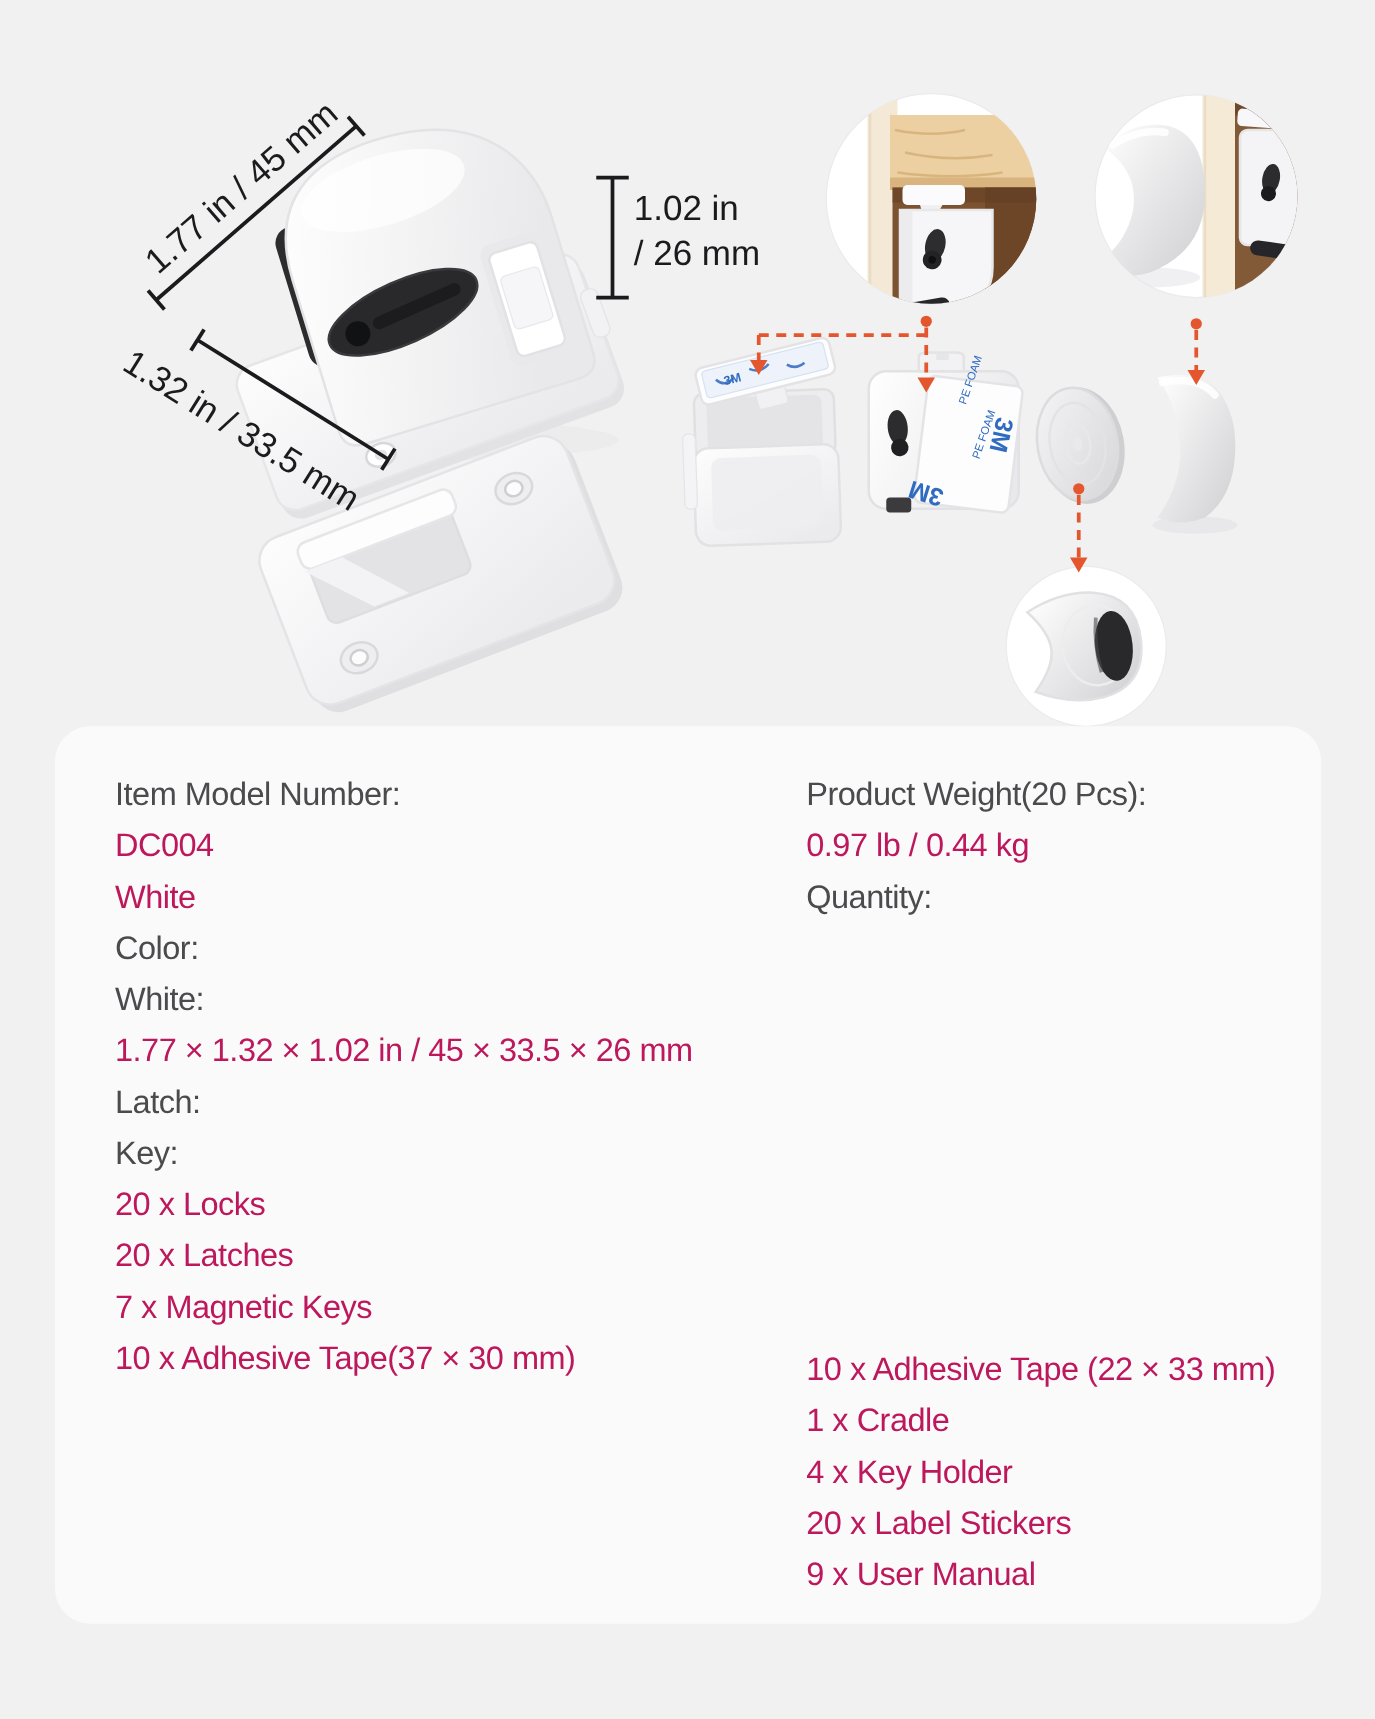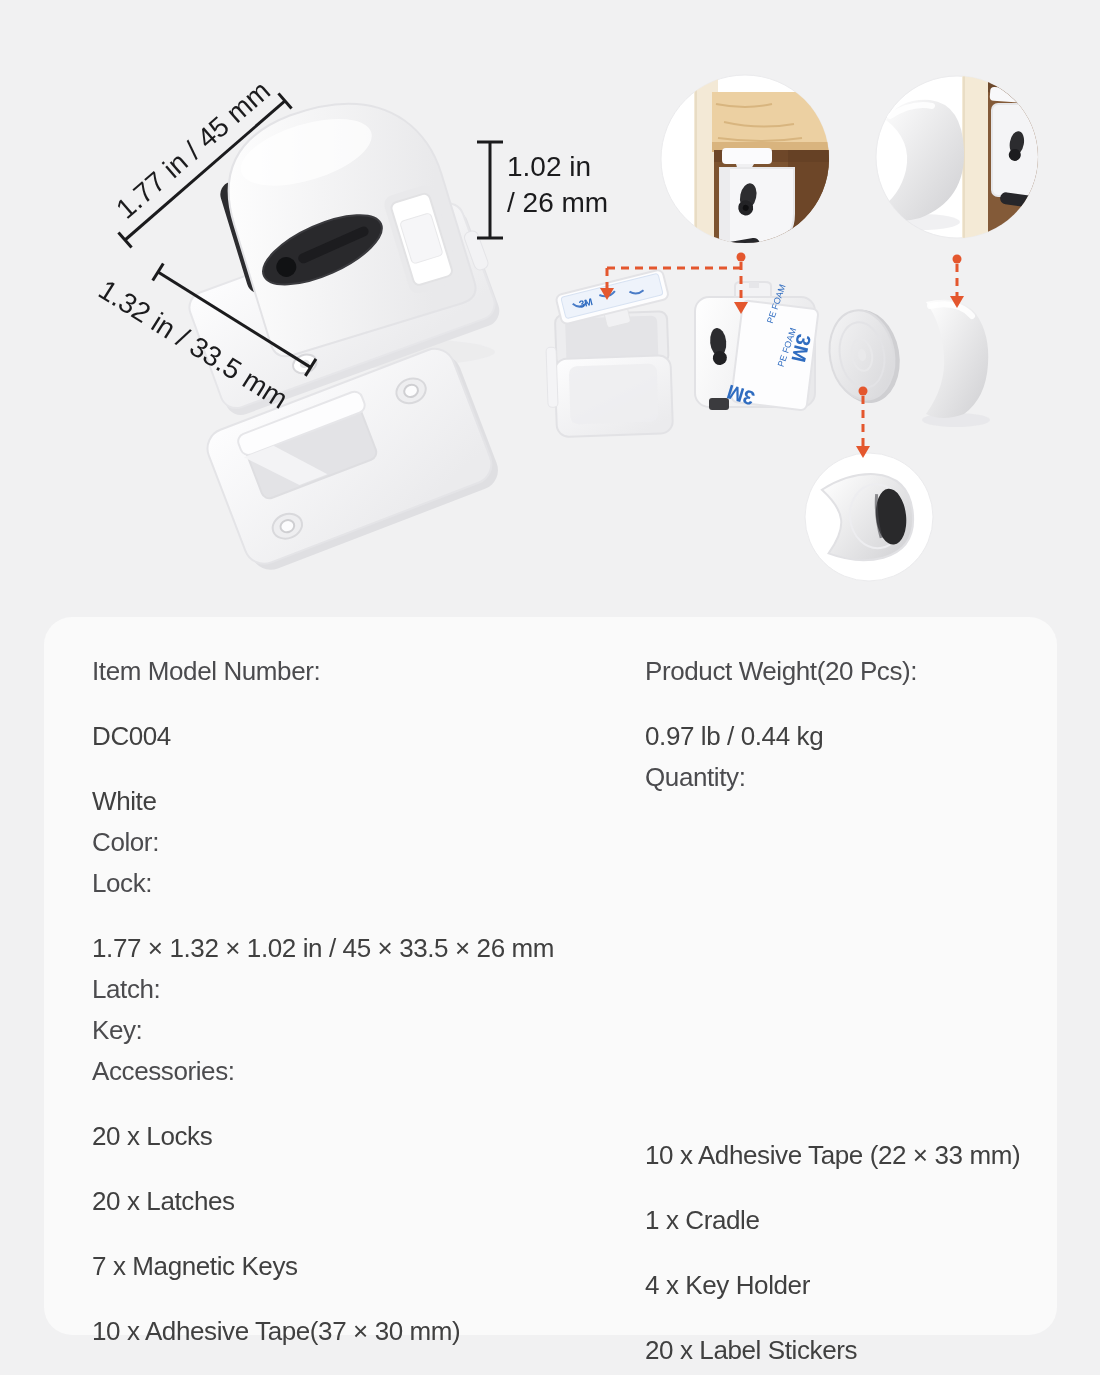--- a/index.html
+++ b/index.html
@@ -3,29 +3,29 @@
 <meta charset="utf-8">
 <style>
   html,body{margin:0;padding:0;}
   body{
     width:1100px;height:1375px;position:relative;overflow:hidden;
     background:#f1f1f2;
     font-family:"Liberation Sans", sans-serif;
   }
   .stage{position:absolute;left:0;top:0;width:1100px;height:595px;}
   .panel{
-    position:absolute;left:44px;top:617px;width:1013px;height:718px;
+    position:absolute;left:44px;top:581px;width:1013px;height:718px;
     background:#fafafa;border-radius:28px;
   }
   .col-left{position:absolute;left:48px;top:34px;}
   .col-right{position:absolute;left:601px;top:34px;}
   .col-right-list{position:absolute;left:601px;top:494px;}
   .row{height:41px;line-height:41px;font-size:26px;letter-spacing:-0.4px;white-space:nowrap;}
   .lbl{color:#4b4b4e;}
-  .val{color:#404040;margin-top:24px;}
+  .val{color:#be185d;}
   svg text{font-family:"Liberation Sans", sans-serif;}
 </style>
 </head>
 <body>
 
 <div class="stage">
 <svg width="1100" height="595" viewBox="0 0 1100 595" xmlns="http://www.w3.org/2000/svg">
   <defs>
     <linearGradient id="gBody" x1="0" y1="0" x2="1" y2="0.35">
       <stop offset="0" stop-color="#ffffff"></stop>
@@ -242,25 +242,24 @@
 </svg>
 </div>
 
 <div class="panel">
 
   <div class="col-left">
     <div class="row lbl">Item Model Number:</div>
     <div class="row val">DC004</div>
     <div class="row val">White</div>
     <div class="row lbl">Color:</div>
-    <div class="row lbl">Lock:</div>
+    <div class="row lbl">White:</div>
     <div class="row val">1.77 × 1.32 × 1.02 in / 45 × 33.5 × 26 mm</div>
     <div class="row lbl">Latch:</div>
     <div class="row lbl">Key:</div>
-    <div class="row lbl">Accessories:</div>
     <div class="row val">20 x Locks</div>
     <div class="row val">20 x Latches</div>
     <div class="row val">7 x Magnetic Keys</div>
     <div class="row val">10 x Adhesive Tape(37 × 30 mm)</div>
   </div>
 
   <div class="col-right">
     <div class="row lbl">Product Weight(20 Pcs):</div>
     <div class="row val">0.97 lb / 0.44 kg</div>
     <div class="row lbl">Quantity:</div>

